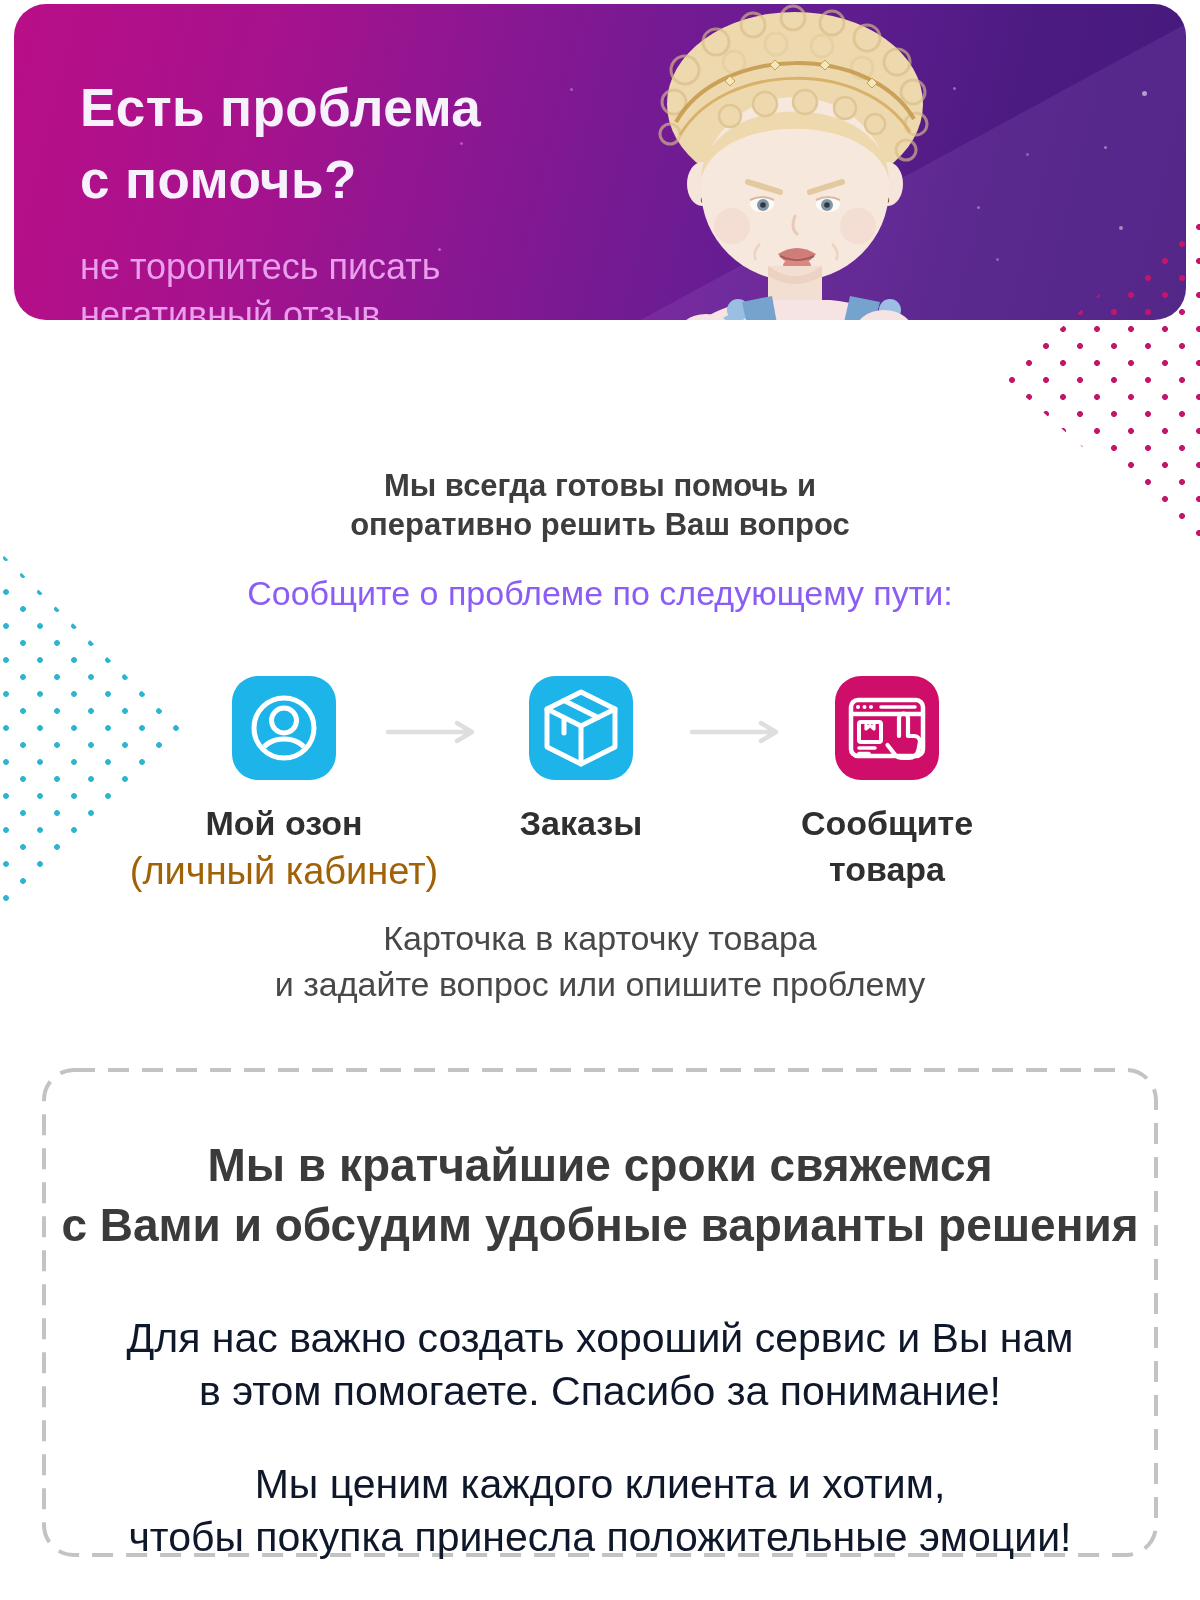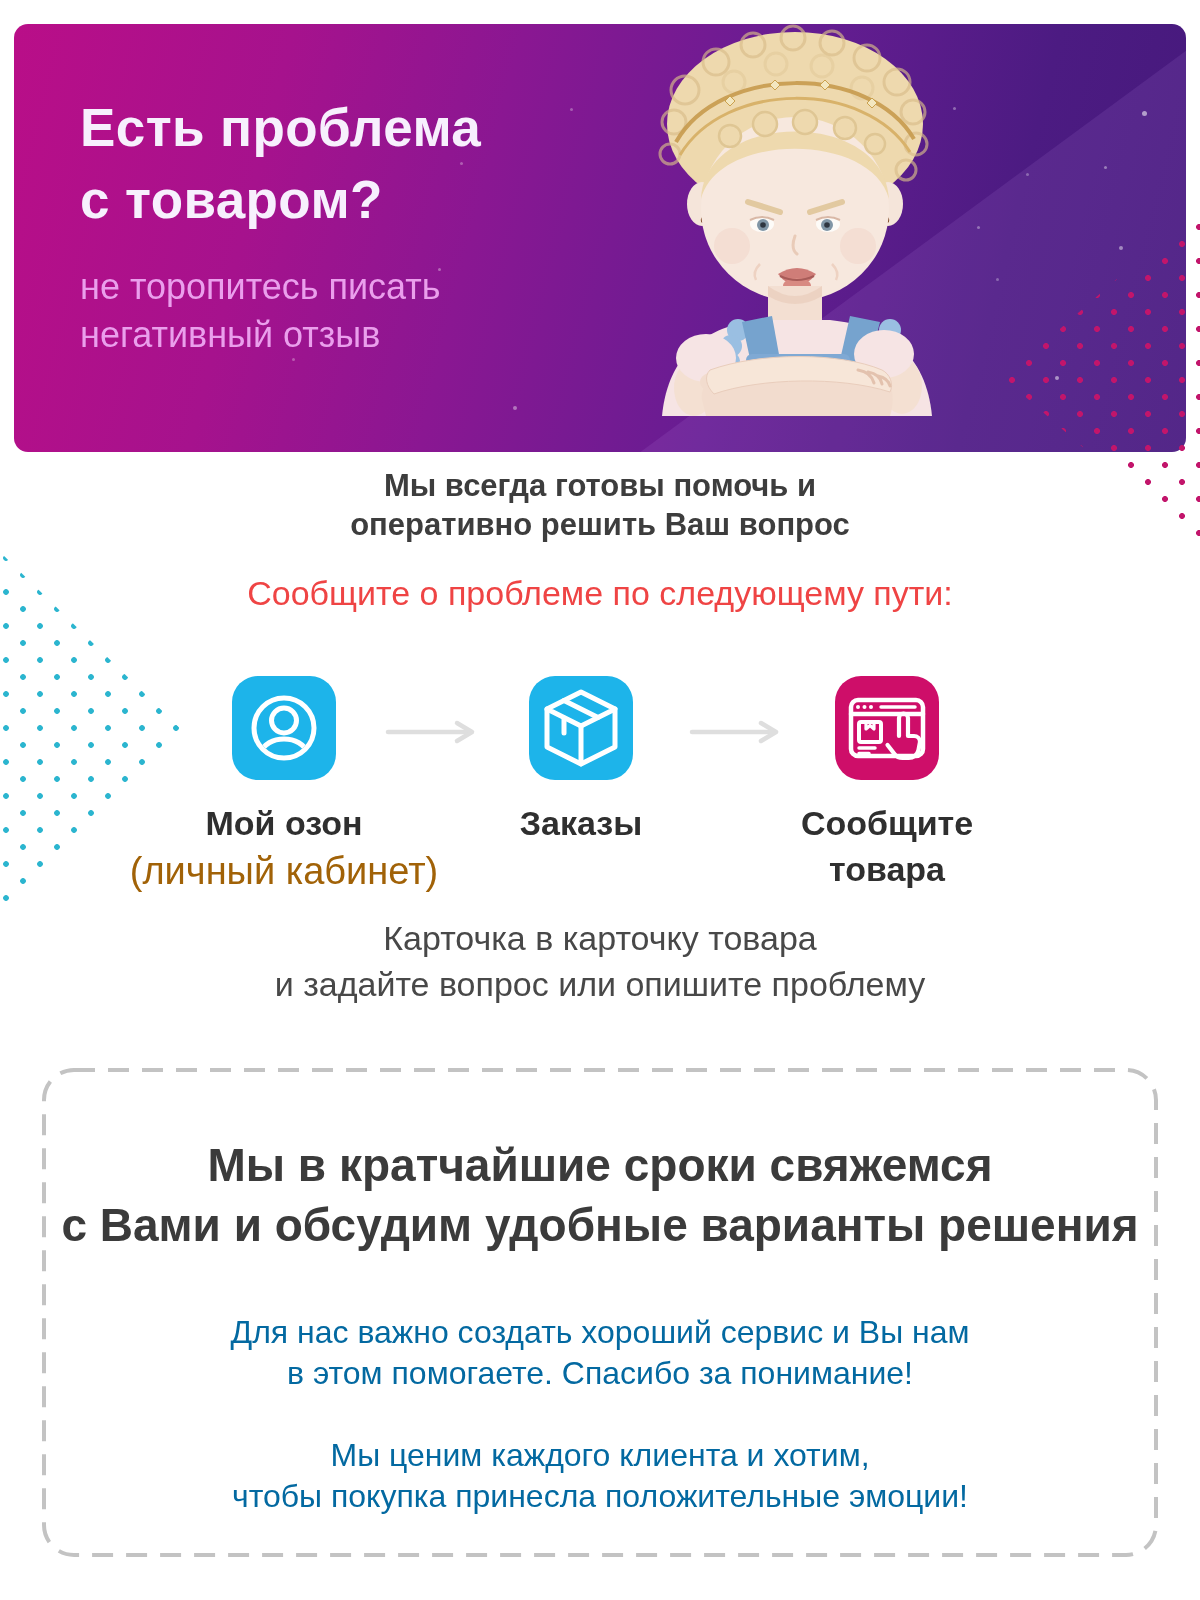--- a/index.html
+++ b/index.html
@@ -24,38 +24,38 @@
     left:1004px;top:206px;width:196px;height:344px;z-index:3;
     background-image:
       radial-gradient(circle, #c2156b 2.6px, rgba(194,21,107,0) 3.3px),
       radial-gradient(circle, #c2156b 2.6px, rgba(194,21,107,0) 3.3px);
     background-size:34px 34px;
     background-position:8px 4px,25px 21px;
     clip-path:polygon(100% 0,0 50%,100% 100%);
   }
   
   .banner{
-    position:absolute;left:14px;top:24px;width:1172px;height:428px;
-    border-radius:14px;overflow:hidden;z-index:1;
+    position:absolute;left:14px;top:4px;width:1172px;height:316px;
+    border-radius:32px;overflow:hidden;z-index:1;
     background:linear-gradient(104deg,#b90e88 0%,#a6128d 22%,#8a1792 40%,#661d92 62%,#4c1b82 82%,#45197b 100%);
   }
   .banner::after{
     content:"";position:absolute;inset:0;
     clip-path:polygon(46% 115%,118% -30%,100% 100%);
     background:rgba(220,170,255,0.10);
   }
   .banner-text{position:absolute;left:66px;top:68px;z-index:4;}
   .banner-title{font-size:53px;font-weight:600;line-height:1.36;color:#f7f0fd;letter-spacing:.4px;}
   .banner-sub{margin-top:27px;font-size:36px;font-weight:400;line-height:1.34;color:#ea9fec;}
   .star{position:absolute;background:#ffffff;border-radius:50%;z-index:2;}
   .girl{position:absolute;left:596px;top:0;width:380px;height:392px;z-index:3;}
   
   .centered{position:absolute;left:0;width:1200px;text-align:center;}
   .intro-heading{top:466px;font-size:31px;font-weight:700;color:#3d3d3d;line-height:1.26;}
-  .intro-sub{top:574px;font-size:34px;font-weight:400;color:#ef4444;text-align:center;}
+  .intro-sub{top:574px;font-size:34px;font-weight:400;color:#8b5cf6;text-align:center;}
   
   .step{position:absolute;width:340px;text-align:center;}
   .step-1{left:114px;top:676px;}
   .step-2{left:411px;top:676px;}
   .step-3{left:717px;top:676px;}
   .tile{
     width:104px;height:104px;border-radius:26px;margin:0 auto;
     display:flex;align-items:center;justify-content:center;
   }
   .tile-cyan{background:#1db4ea;}
@@ -68,21 +68,21 @@
   .arrow-2{left:688px;}
   
   .note{top:916px;font-size:34px;font-weight:400;color:#484848;line-height:1.34;}
   
   .promise-box{
     position:absolute;left:42px;top:1068px;width:1116px;height:489px;
     text-align:center;z-index:1;
   }
   .promise-border{position:absolute;inset:0;}
   .pb-heading{position:relative;margin-top:68px;font-size:46px;font-weight:700;color:#3b3b3b;line-height:1.3;}
-  .pb-para{position:relative;font-size:32px;font-weight:400;color:#0369a1;line-height:1.3;}
+  .pb-para{position:relative;font-size:41px;font-weight:400;color:#0f172a;line-height:1.3;}
   .pb-para1{margin-top:56px;}
   .pb-para2{margin-top:40px;}
 </style>
 </head>
 <body>
 
 <div class="dots dots-cyan"></div>
 <div class="dots dots-magenta"></div>
 
 <div class="banner">
@@ -196,21 +196,21 @@
 
     <path d="M268 344 C230 334 150 336 108 352 C96 357 90 366 92 376 L96 392 L280 392 C286 374 282 352 268 344 Z" fill="#f2dcce"></path>
     <ellipse cx="104" cy="358" rx="14" ry="10" fill="#f2dcce"></ellipse>
     <path d="M100 346 C150 328 230 328 272 346 C280 350 284 360 280 368 C230 352 150 354 104 370 C96 362 94 352 100 346 Z" fill="#f7e6d8" stroke="#e9cdbc" stroke-width="1"></path>
     <path d="M268 352 q10 2 12 10 M258 348 q12 2 14 12 M248 346 q13 2 16 13" stroke="#e3c2ae" stroke-width="3" fill="none" stroke-linecap="round"></path>
   </svg>
 
   <div class="banner-text">
     <div class="banner-title">
       <div>Есть проблема</div>
-      <div>с товаром?</div>
+      <div>с помочь?</div>
     </div>
     <div class="banner-sub">
       <div>не торопитесь писать</div>
       <div>негативный отзыв</div>
     </div>
   </div>
 </div>
 
 <div class="centered intro-heading">
   <div>Мы всегда готовы помочь и</div>

